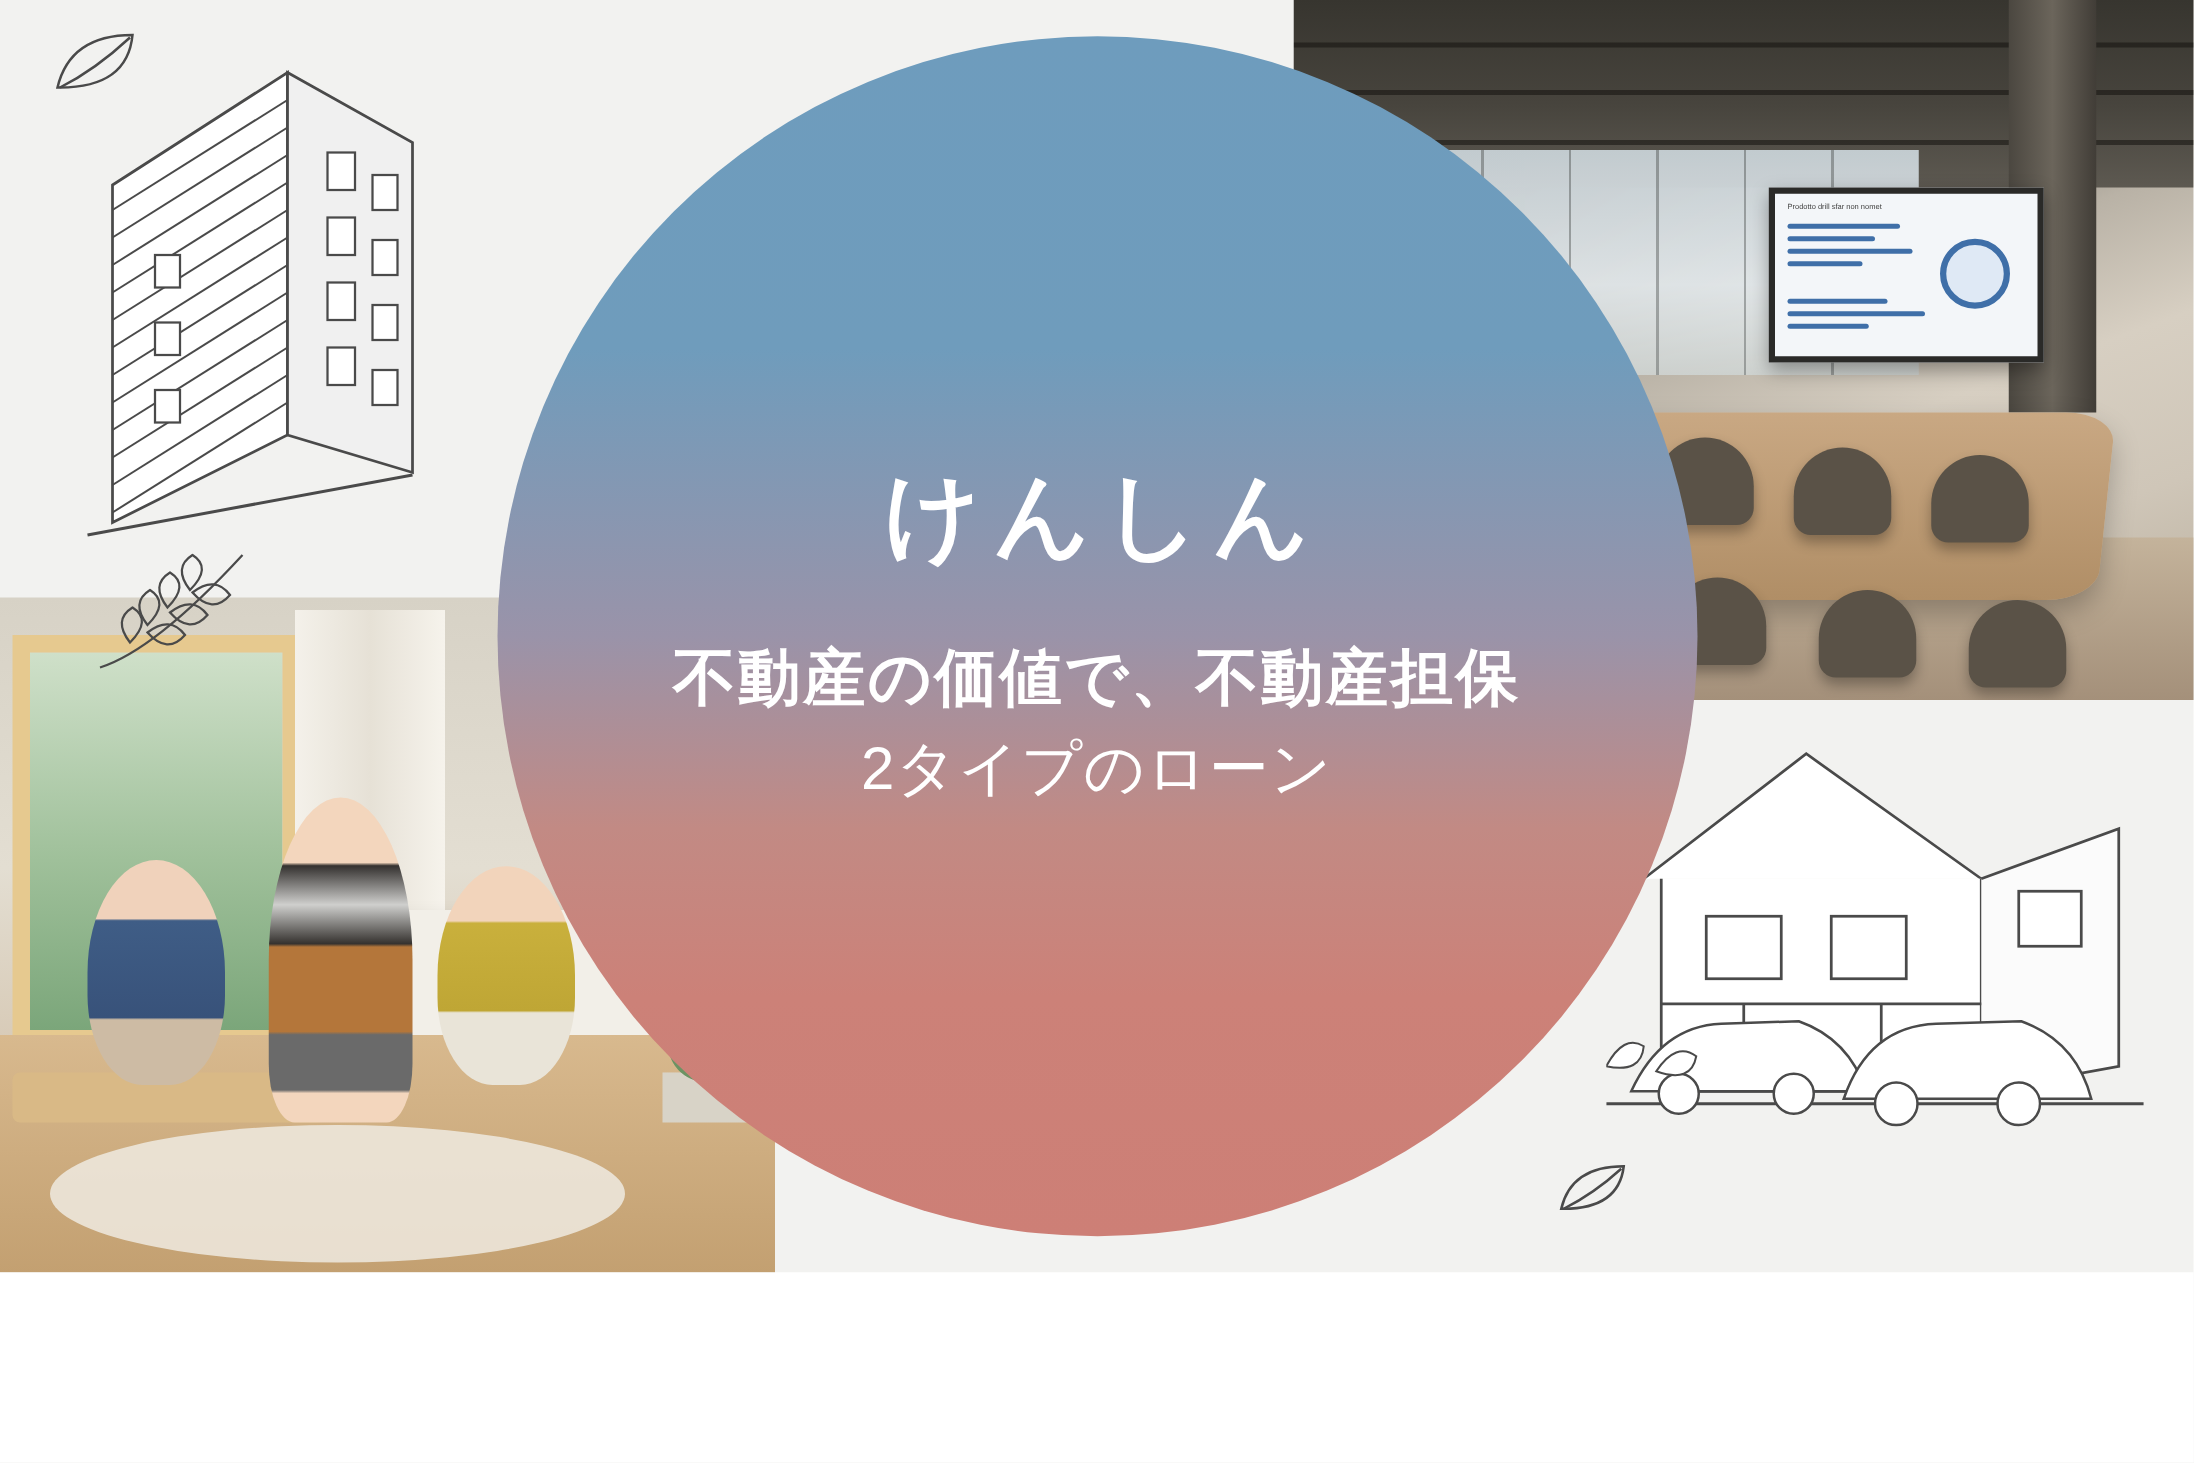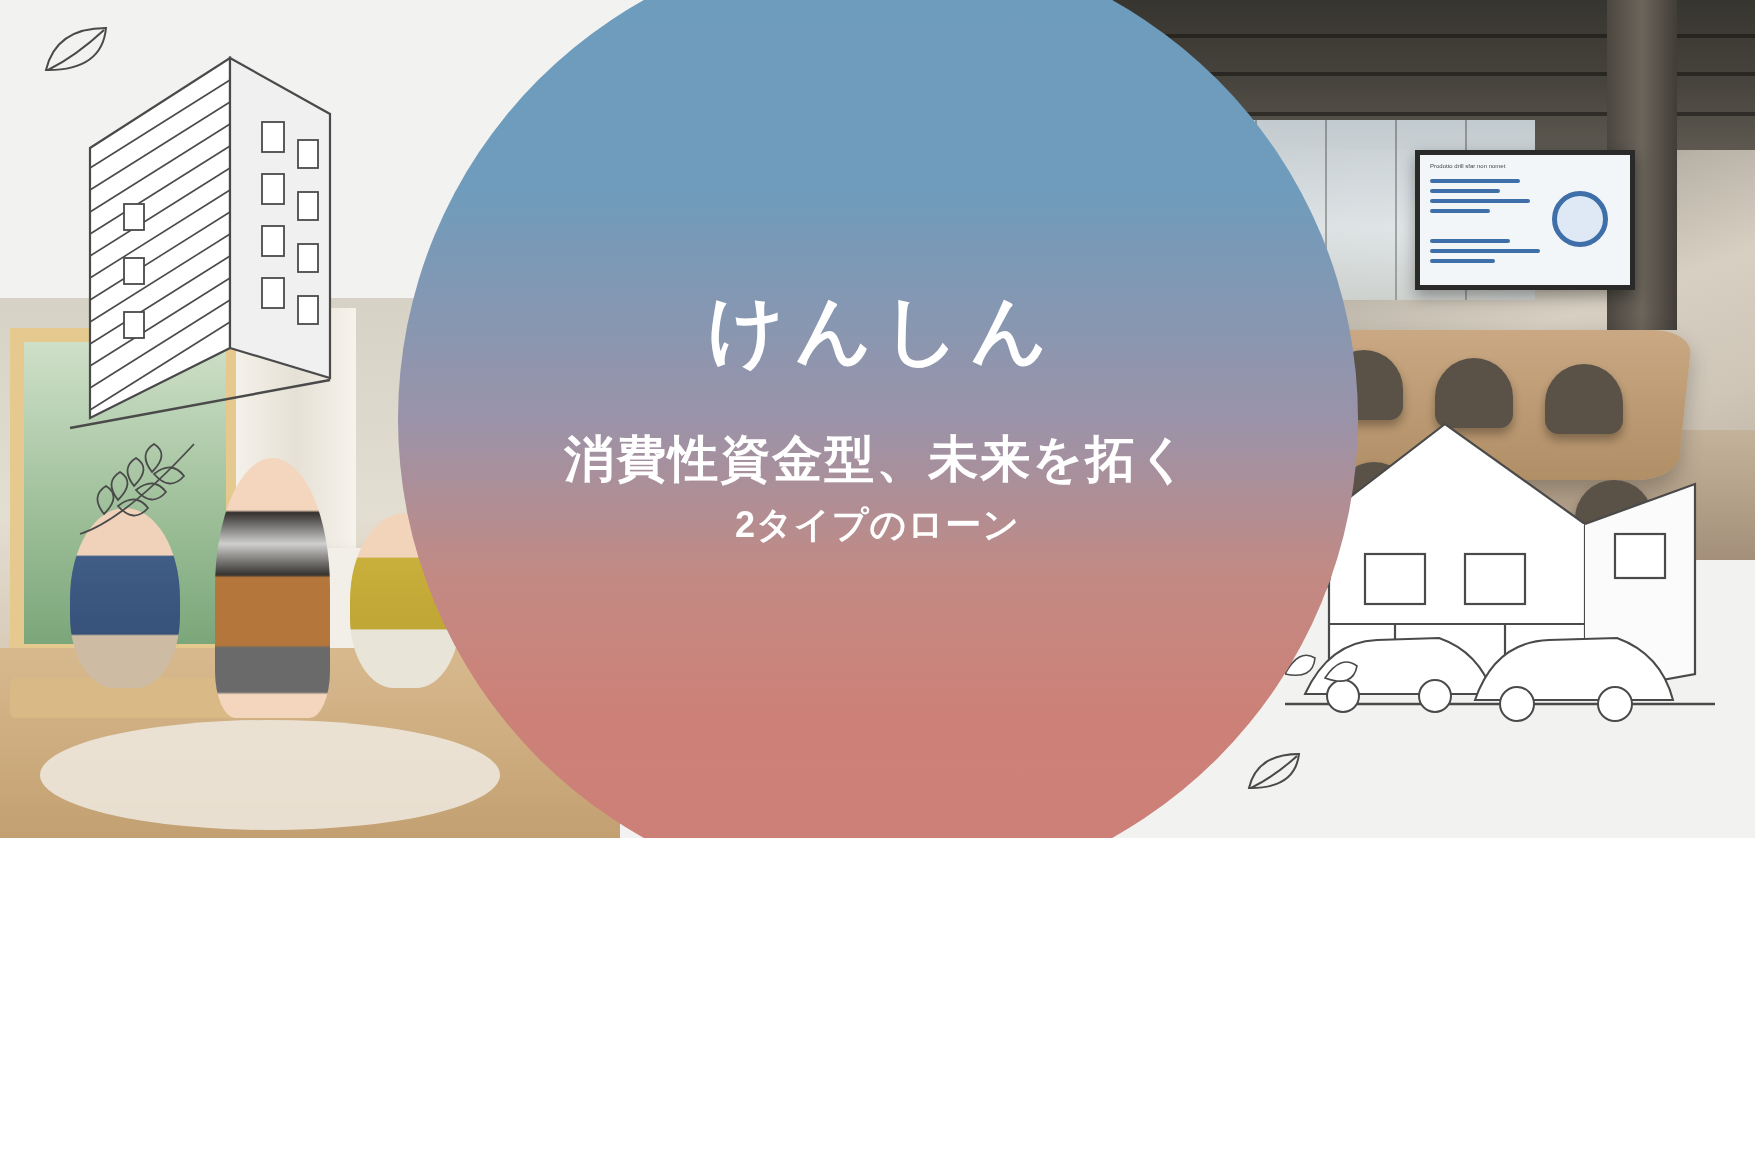--- a/index.html
+++ b/index.html
@@ -7,21 +7,21 @@
     margin: 0;
     padding: 0;
     background: #ffffff;
   }
   body {
     font-family: "Liberation Sans", "DejaVu Sans", sans-serif;
   }
   .banner {
     position: relative;
     width: 1755px;
-    height: 838px;
+    height: 1018px;
     overflow: hidden;
     background: #f2f2f0;
   }
 
   
   .photo {
     position: absolute;
     overflow: hidden;
   }
 
@@ -251,22 +251,22 @@
     line-height: 1.25;
   }
   .types {
     font-size: 40px;
     font-weight: 500;
     letter-spacing: 1px;
     margin: 26px 0 0 0;
     line-height: 1.3;
   }
   .two-types {
-    font-size: 36px;
-    font-weight: 700;
+    font-size: 48px;
+    font-weight: 400;
     letter-spacing: 1px;
     margin: 10px 0 0 0;
   }
 </style>
 </head>
 <body>
 
 <div class="banner">
 
   <div class="photo photo-office">
@@ -400,17 +400,17 @@
   </div>
   <div class="leaf leaf-4">
     <svg width="58" height="46" viewBox="0 0 58 46" fill="none" stroke="#4a4a4a" stroke-width="2">
       <path d="M4 40 Q12 6 54 6 Q50 40 6 40Z"></path>
       <path d="M6 40 Q30 28 52 8"></path>
     </svg>
   </div>
 
   <div class="circle">
     <div class="kenshin">けんしん</div>
-    <div class="catch">消費性資金型、未来を拓く</div>
+    <div class="catch">不動産の価値で、不動産担保</div>
     <div class="two-types">2タイプのローン</div>
   </div>
 
 </div>
 
 </body></html>

